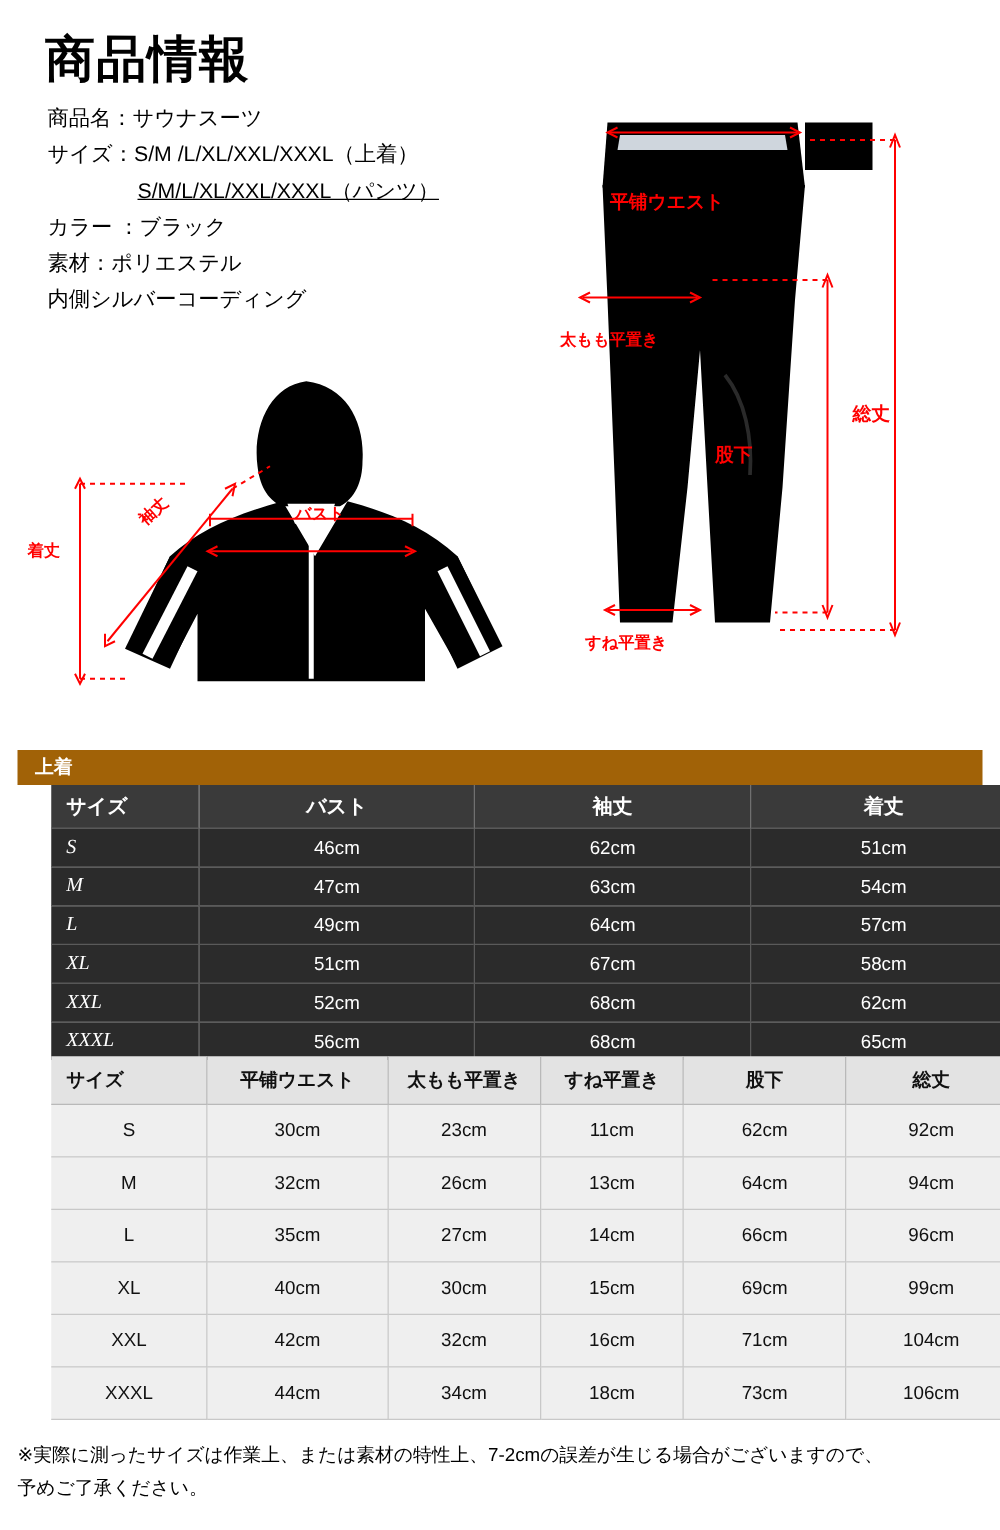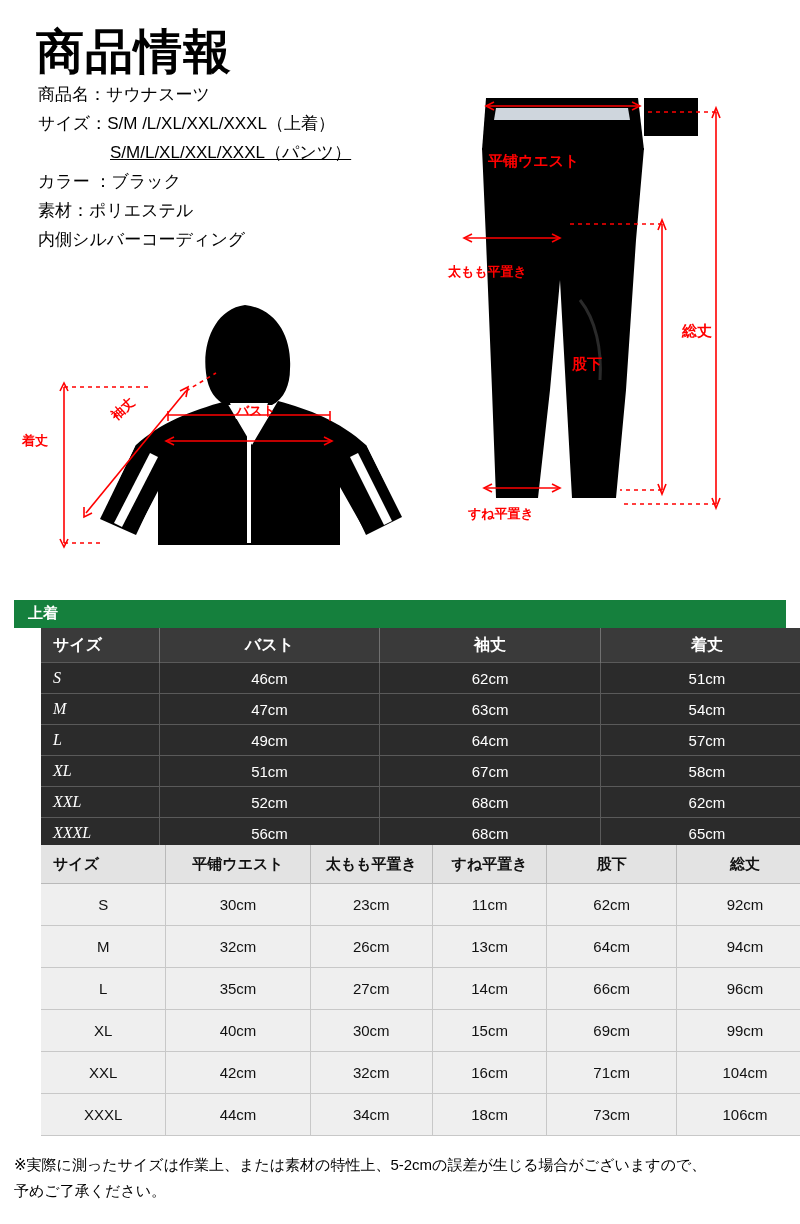--- a/index.html
+++ b/index.html
@@ -19,21 +19,21 @@
     position: relative;
     width: 800px;
     height: 1224px;
   }
 
   
   .title {
     position: absolute;
     left: 36px;
     top: 20px;
-    font-size: 48px;
+    font-size: 40px;
     font-weight: bold;
     letter-spacing: 1px;
     color: #000;
   }
   .spec-list {
     position: absolute;
     left: 38px;
     top: 80px;
     font-size: 17px;
     line-height: 29px;
@@ -60,21 +60,21 @@
     white-space: nowrap;
   }
 
   
   .table-block {
     position: absolute;
     left: 14px;
     width: 772px;
   }
   .tbl-head-bar {
-    background: #15803d;
+    background: #a16207;
     color: #fff;
     font-size: 15px;
     font-weight: bold;
     padding: 4px 10px 5px 14px;
     box-sizing: border-box;
   }
   table {
     border-collapse: collapse;
     width: 100%;
     table-layout: fixed;
@@ -373,17 +373,17 @@
           <td>34cm</td>
           <td>18cm</td>
           <td>73cm</td>
           <td>106cm</td>
         </tr>
       </tbody>
     </table>
   </div>
 
   <div class="note">
-    <div>※実際に測ったサイズは作業上、または素材の特性上、5-2cmの誤差が生じる場合がございますので、</div>
+    <div>※実際に測ったサイズは作業上、または素材の特性上、7-2cmの誤差が生じる場合がございますので、</div>
     <div>予めご了承ください。</div>
   </div>
 
 </div>
 
 </body></html>

